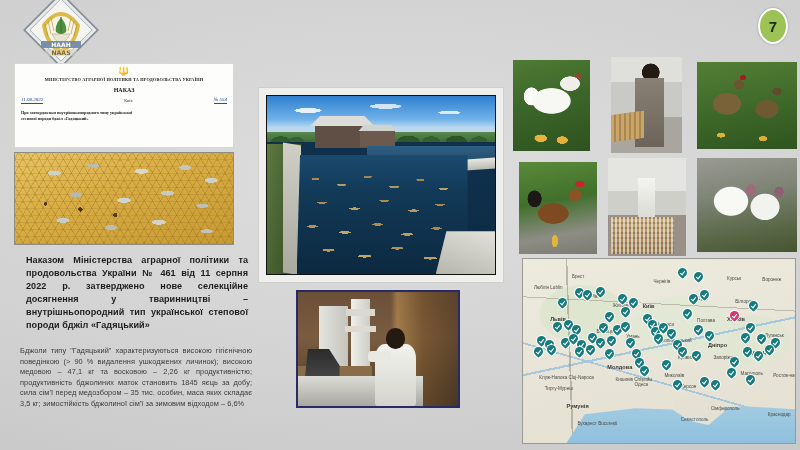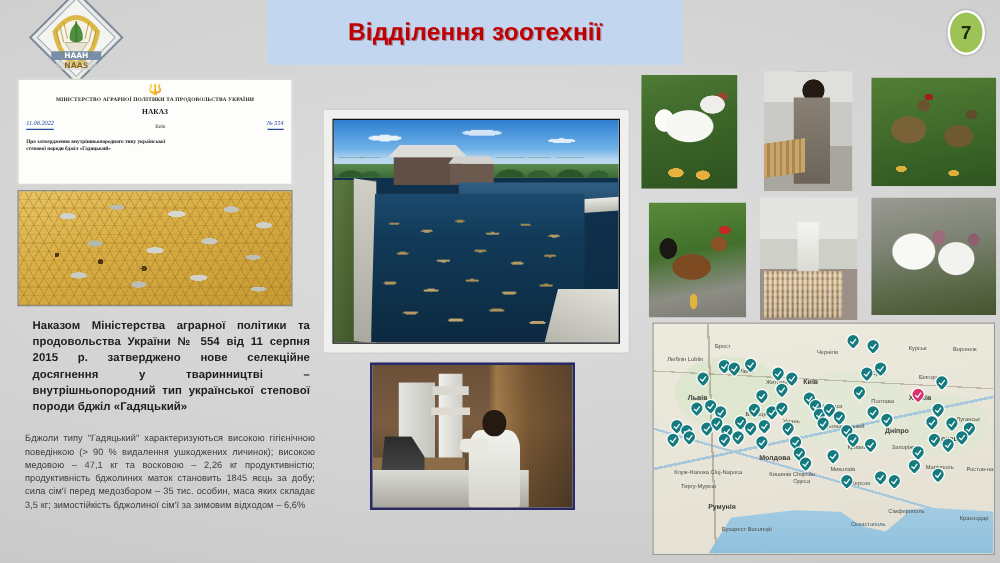--- a/index.html
+++ b/index.html
@@ -520,23 +520,20 @@
         <path d="M0,-13 L0,8" stroke="#3f7a32" stroke-width="1.3"></path>
         <path d="M-9,4 C-6,10 -3,13 0,14 C3,13 6,10 9,4 Z" fill="#e8e4d4" stroke="#b2a47c" stroke-width=".6"></path>
         <rect x="-20" y="11" width="40" height="7" fill="#6e86a3" opacity=".9"></rect>
         <text x="0" y="16.5" font-family="DejaVu Sans" font-size="6" font-weight="bold" fill="#ffffff" text-anchor="middle">НААН</text>
         <rect x="-16" y="19" width="32" height="7" fill="#d4d4cc" opacity=".55"></rect>
         <text x="0" y="24.5" font-family="DejaVu Sans" font-size="6.2" font-weight="bold" fill="#8c6a16" text-anchor="middle">NAAS</text>
       </g>
     </svg>
   </div>
 
-  <div class="title-band">
-    <div class="title-text">Відділення зоотехнії</div>
-  </div>
 
   <div class="page-num">7</div>
 
   <div class="photo doc">
     <div class="trident">🔱</div>
     <div class="ministry">МІНІСТЕРСТВО АГРАРНОЇ ПОЛІТИКИ ТА ПРОДОВОЛЬСТВА УКРАЇНИ</div>
     <div class="nakaz">НАКАЗ</div>
     <div class="docrow">
       <span class="hand">11.08.2022</span>
       <span class="city">Київ</span>
@@ -704,16 +701,16 @@
           <div class="pin" style="left: 75%; top: 59%;"></div>
           <div class="pin" style="left: 65%; top: 64%;"></div>
           <div class="pin" style="left: 55%; top: 66%;"></div>
           <div class="pin" style="left: 82%; top: 63%;"></div>
           <div class="pin" style="left: 69%; top: 66%;"></div>
           <div class="pin red" style="left: 76%; top: 28%;"></div>
         </div>
     </div>
   </div>
 
-  <div class="para para1">Наказом Міністерства аграрної політики та продовольства України № 554 від 11 серпня 2015 р. затверджено нове селекційне досягнення у тваринництві – внутрішньопородний тип української степової породи бджіл «Гадяцький»</div>
+  <div class="para para1">Наказом Міністерства аграрної політики та продовольства України № 461 від 11 серпня 2022 р. затверджено нове селекційне досягнення у тваринництві – внутрішньопородний тип української степової породи бджіл «Гадяцький»</div>
   <div class="para para2">Бджоли типу "Гадяцький" характеризуються високою гігієнічною поведінкою (&gt; 90 % видалення ушкоджених личинок); високою медовою – 47,1 кг та восковою – 2,26 кг продуктивністю; продуктивність бджолиних маток становить 1845 яєць за добу; сила сім'ї перед медозбором – 35 тис. особин, маса яких складає 3,5 кг; зимостійкість бджолиної сім'ї за зимовим відходом – 6,6%</div>
 
 </div>
 
 </body></html>

